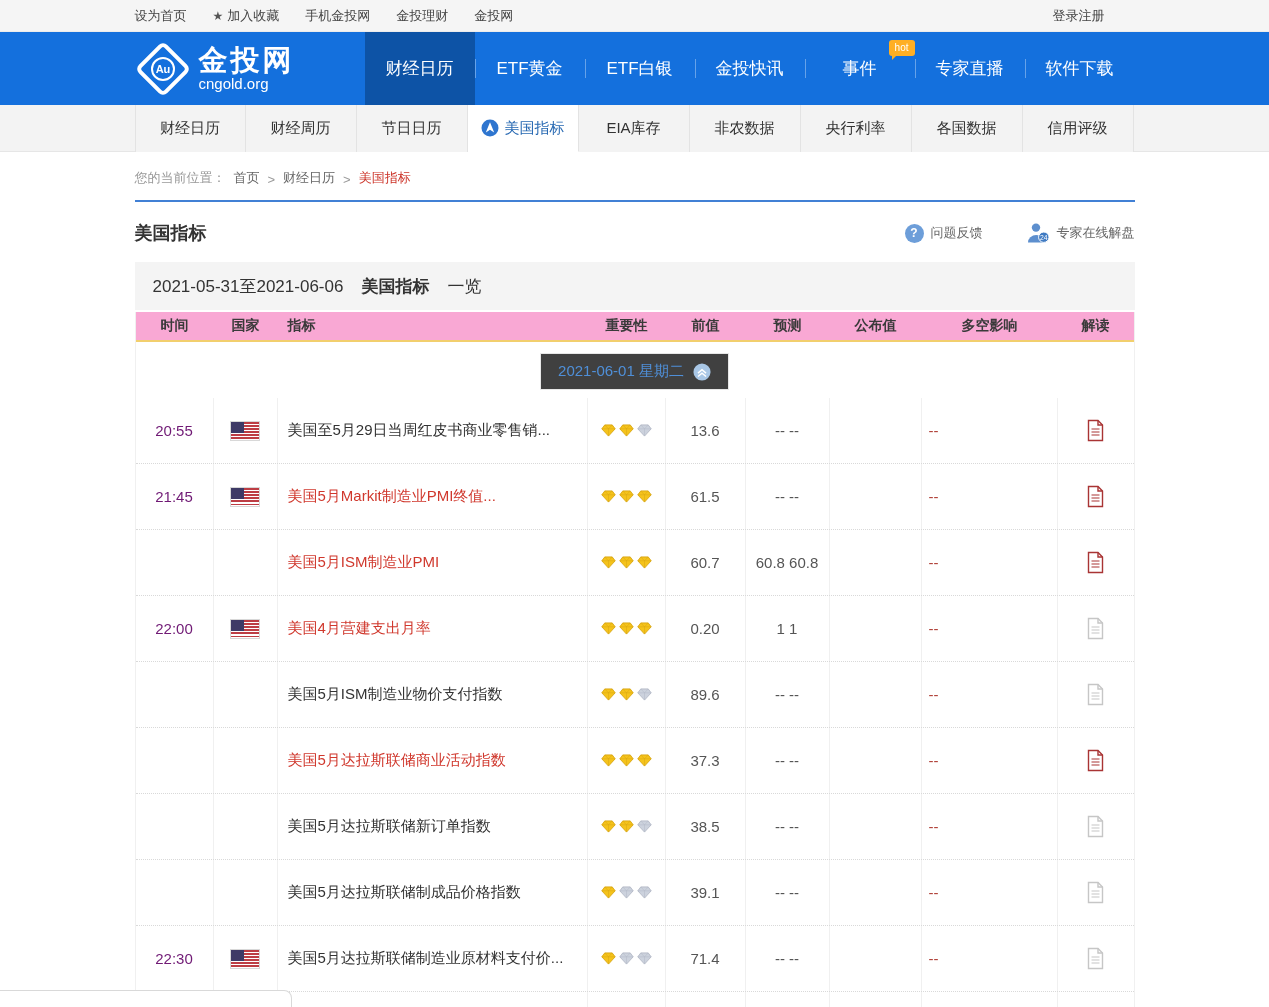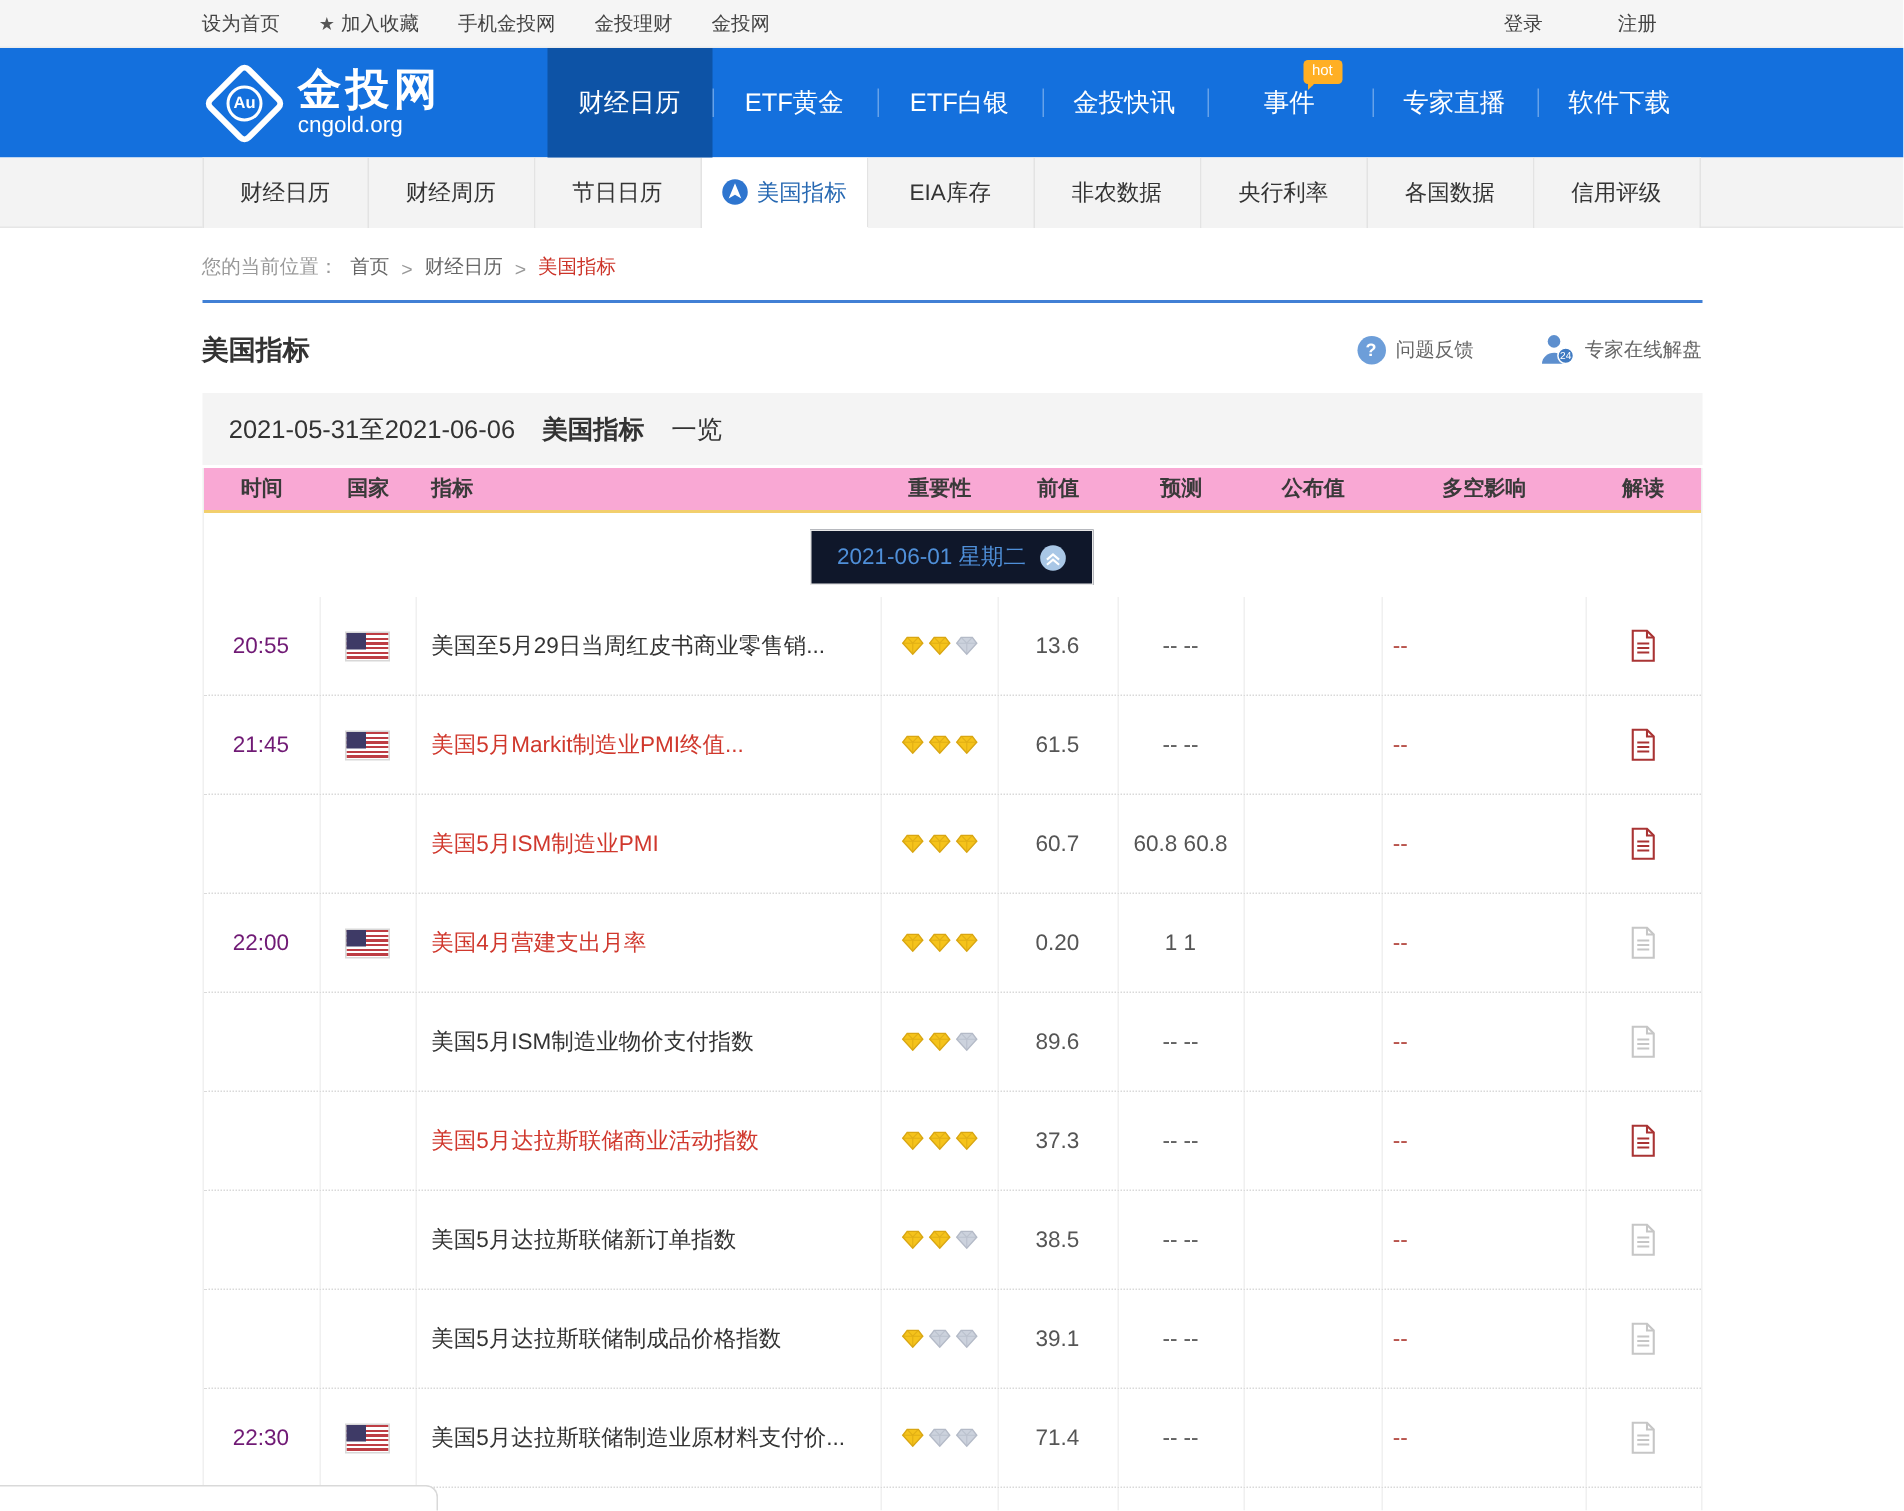--- a/index.html
+++ b/index.html
@@ -6,35 +6,35 @@
   body { background:#fff; font-family:"Liberation Sans","DejaVu Sans",sans-serif; }
   .screen { width:1269px; height:1007px; position:relative; overflow:hidden; background:#fff; }
   .container { width:1000px; margin:0 auto; }
 
   
   .topbar { height:32px; background:#f5f5f5; border-bottom:1px solid #ececec; font-size:13px; color:#444; }
   .topbar .container { display:flex; align-items:center; height:100%; }
   .tb-left { display:flex; align-items:center; gap:26px; }
   .tb-left a, .tb-right a { color:#444; cursor:pointer; text-decoration:none; }
   .tb-star { color:#555; font-size:12px; margin-right:4px; }
-  .tb-right { margin-left:auto; display:flex; gap:50px; padding-right:30px; }
+  .tb-right { margin-left:auto; display:flex; padding-right:30px; }
 
   
   .bluenav { height:73px; background:#1470dd; }
   .bluenav .container { display:flex; height:100%; }
   .logo { display:flex; align-items:center; cursor:pointer; }
   .logo-mark { width:40px; height:40px; border:4px solid #fff; border-radius:6px; transform:rotate(45deg); display:flex; align-items:center; justify-content:center; margin:0 16px 0 8px; }
   .logo-au { width:24px; height:24px; border:2px solid #fff; border-radius:50%; transform:rotate(-45deg); color:#fff; font-size:11px; font-weight:bold; display:flex; align-items:center; justify-content:center; }
   .logo-name { font-size:29px; color:#fff; font-weight:bold; letter-spacing:3px; line-height:1.05; }
   .logo-domain { font-size:15px; color:#fff; }
   .mainnav { margin-left:auto; display:flex; }
   .mn-item { width:110px; text-align:center; line-height:73px; color:#fff; font-size:17px; position:relative; cursor:pointer; }
   .mn-item + .mn-item::before { content:''; position:absolute; left:0; top:27px; width:1px; height:19px; background:rgba(255,255,255,.35); }
   .mn-item.active { background:#0d53a6; }
-  .hot { position:absolute; top:8px; right:20px; background:#ffaf24; color:#fff; font-size:10px; line-height:1; padding:3px 6px; border-radius:3px; font-style:normal; }
+  .hot { position:absolute; top:8px; right:0; background:#ffaf24; color:#fff; font-size:10px; line-height:1; padding:3px 6px; border-radius:3px; font-style:normal; }
   .hot::after { content:''; position:absolute; left:3px; bottom:-4px; border:3px solid transparent; border-top-color:#ffaf24; border-left-color:#ffaf24; }
 
   
   .subnav { height:47px; background:#f3f3f3; border-bottom:1px solid #e6e6e6; }
   .subnav .container { display:flex; height:100%; }
   .sn-item { width:111px; display:flex; align-items:center; justify-content:center; gap:6px; font-size:15px; color:#333; border-right:1px solid #e3e3e3; cursor:pointer; background:#f3f3f3; height:47px; }
   .sn-item:first-child { border-left:1px solid #e3e3e3; }
   .sn-item.active { background:#fff; color:#2668b2; border-bottom:1px solid #fff; }
 
   
@@ -53,21 +53,21 @@
   .graybox { margin-top:14px; height:48px; background:#f4f4f4; display:flex; align-items:center; padding:0 18px; font-size:17px; color:#333; gap:18px; }
   .graybox b { font-weight:bold; }
 
   
   .tbl { margin-top:2px; border-left:1px solid #f0f0f0; border-right:1px solid #f0f0f0; }
   .grid { display:grid; grid-template-columns:78px 64px 310px 78px 80px 84px 92px 136px 1fr; }
   .thead { height:30px; background:#f9a8d4; border-bottom:2px solid #f2cf6d; font-size:14px; font-weight:bold; color:#3a3a3a; }
   .thead .hc { display:flex; align-items:center; justify-content:center; }
   .thead .hc.left { justify-content:flex-start; padding-left:10px; }
   .daterow { height:56px; display:flex; align-items:flex-end; justify-content:center; padding-bottom:8px; }
-  .datepill { display:inline-flex; align-items:center; gap:9px; height:37px; padding:0 17px; border:1px solid #e7e7e7; color:#4f8fd8; font-size:15px; cursor:pointer; background:#0f172a; }
+  .datepill { display:inline-flex; align-items:center; gap:9px; height:37px; padding:0 17px; border:1px solid #e7e7e7; color:#4f8fd8; font-size:15px; cursor:pointer; background:#404040; }
   .trow { height:66px; border-bottom:1px dotted #d9d9d9; }
   .c { display:flex; align-items:center; justify-content:center; border-right:1px solid #f0f0f0; font-size:15px; color:#555; }
   .c:last-child { border-right:none; }
   .c-ind { justify-content:flex-start; padding-left:10px; color:#333; }
   .c-ind.red { color:#d0382d; cursor:pointer; }
   .c-time { color:#701a75;text-align:center; }
   .c-imp { gap:3px; }
   .c-infl { justify-content:flex-start; padding-left:7px; color:#b2453d; }
   .stub { height:15px; }
   .stub .c { border-bottom:none; }

